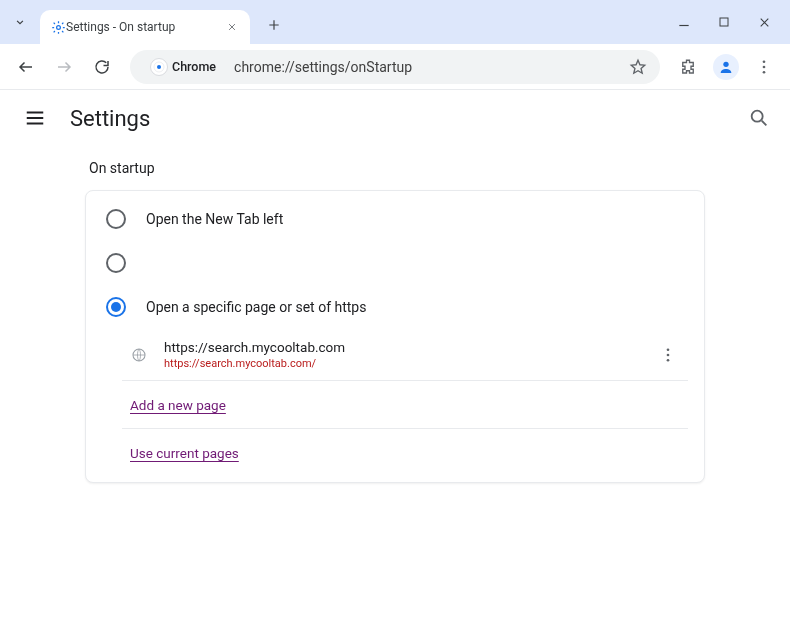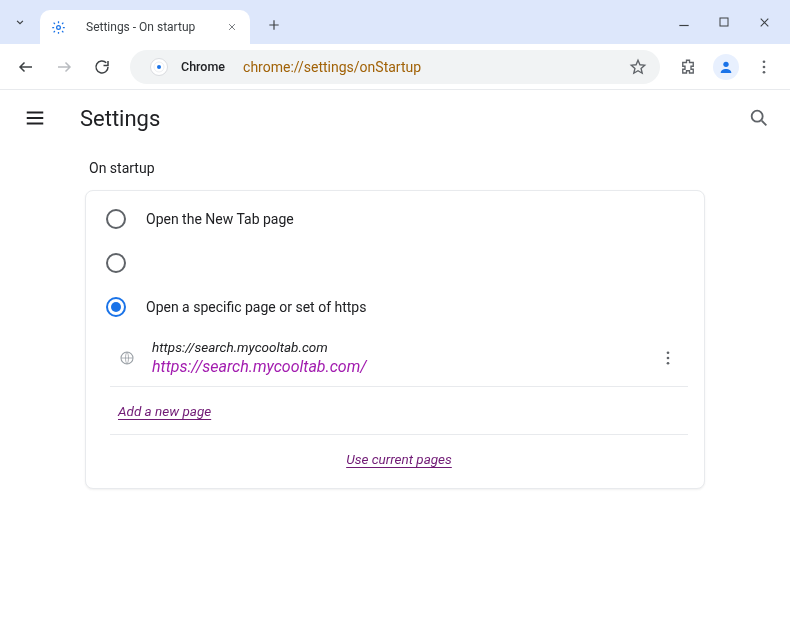--- a/index.html
+++ b/index.html
@@ -1,66 +1,66 @@
 <!DOCTYPE html>
 <html><head>
 <meta charset="utf-8">
 <style>
   * { box-sizing: border-box; margin: 0; padding: 0; font-family: "Segoe UI", Roboto, Arial, sans-serif; }
   body { width: 790px; height: 625px; background: #fff; overflow: hidden; position: relative; }
 
   
   .titlebar { height: 44px; background: #dde7fb; display: flex; align-items: center; padding: 0 8px 0 6px; }
   .ts-chevron { width: 28px; height: 28px; border-radius: 50%; display:flex; align-items:center; justify-content:center; margin-right: 6px; }
-  .tab { background: #fff; height: 34px; min-width: 210px; border-radius: 10px 10px 0 0; display:flex; align-items:center; padding: 0 10px; margin-top: 10px; gap:20px; }
+  .tab { background: #fff; height: 34px; min-width: 210px; border-radius: 10px 10px 0 0; display:flex; align-items:center; padding: 0 10px; margin-top: 10px; gap:0; }
   .tab-favicon { width:16px; height:16px; display:flex; align-items:center; justify-content:center; }
   .tab-title { font-size: 12px; color:#3c4043; flex:1; white-space:nowrap; overflow:hidden; text-overflow:ellipsis; }
   .tab-close { width:16px; height:16px; display:flex; align-items:center; justify-content:center; color:#5f6368; }
   .newtab-btn { width:28px; height:28px; margin-left: 10px; margin-top:6px; display:flex; align-items:center; justify-content:center; color:#3c4043; }
   .spacer { flex:1; }
   .win-ctrl { display:flex; gap: 20px; align-items:center; margin-right: 8px; color:#3c4043; }
   .win-btn { width:20px; height:20px; display:flex; align-items:center; justify-content:center; }
 
   
   .toolbar { height: 46px; background:#fff; border-bottom:1px solid #e8eaed; display:flex; align-items:center; padding: 0 10px; gap:6px; }
   .tb-btn { width:32px; height:32px; border-radius:50%; display:flex; align-items:center; justify-content:center; color:#5f6368; }
   .disabled { color:#b9bcc0; }
   .omnibox { flex:1; height:34px; background:#f1f3f4; border-radius:17px; display:flex; align-items:center; padding:0 12px; gap:10px; margin: 0 6px; }
-  .chip { height:26px; border-radius:13px; display:flex; align-items:center; gap:13px; padding:0 8px; }
+  .chip { height:26px; border-radius:13px; display:flex; align-items:center; gap:4px; padding:0 8px; }
   .chip .g-circle { width:18px; height:18px; border-radius:50%; background:#fff; border:1px solid #dadce0; display:flex; align-items:center; justify-content:center; }
   .chip-label { font-size:12.5px; color:#202124; font-weight:500; }
-  .url { font-size:14px; color:#a16207; flex:1; white-space:nowrap; overflow:hidden; }
+  .url { font-size:14px; color:#404040; flex:1; white-space:nowrap; overflow:hidden; }
   .om-icon { width:20px; height:20px; color:#5f6368; display:flex; align-items:center; justify-content:center; }
   .profile-dot { width:26px; height:26px; border-radius:50%; background:#e8f0fe; display:flex; align-items:center; justify-content:center; }
 
   
-  .appbar { height:56px; display:flex; align-items:center; padding: 0 20px 0 24px; gap:34px; }
+  .appbar { height:56px; display:flex; align-items:center; padding: 0 20px 0 24px; gap:24px; }
   .menu-icon { color:#5f6368; }
   .appbar-title { font-size:22px; color:#202124; flex:1; }
   .search-icon { color:#5f6368; }
 
   
   .content { padding: 8px 0 0 0; display:flex; flex-direction:column; align-items:center; }
   .section-label { width: 620px; font-size:14px; color:#202124; padding: 6px 4px 14px 4px; }
   .card { width: 620px; background:#fff; border:1px solid #e8eaed; border-radius:8px; box-shadow: 0 1px 2px rgba(60,64,67,0.08); padding: 6px 0; }
   .radio-row { display:flex; align-items:center; padding: 12px 20px; gap: 20px; }
   .radio { width:20px; height:20px; border-radius:50%; border:2px solid #5f6368; position:relative; flex-shrink:0; }
   .radio.selected { border-color:#1a73e8; }
   .radio.selected::after { content:""; position:absolute; inset:3px; border-radius:50%; background:#1a73e8; }
   .radio-label { font-size:14px; color:#202124; }
 
-  .nested { margin-left: 24px; margin-right: 16px; font-style: italic; }
+  .nested { margin-left: 36px; margin-right: 16px; }
   .page-row { display:flex; align-items:center; padding: 10px 8px; border-bottom:1px solid #e8eaed; gap:16px; }
   .page-fav { width:18px; height:18px; display:flex; align-items:center; justify-content:center; color:#5f6368; }
   .page-text { flex:1; display:flex; flex-direction:column; gap:2px; }
   .page-title { font-size:13.5px; color:#202124; }
-  .page-url { font-size:16px; color:#a21caf; }
+  .page-url { font-size:11px; color:#b91c1c; }
   .page-menu { width:24px; color:#5f6368; display:flex; justify-content:center; }
   .link-row { padding: 14px 8px; border-bottom:1px solid #e8eaed; }
-  .link-row:last-child { border-bottom:none;text-align:center; }
+  .link-row:last-child { border-bottom:none; }
   .link { font-size:13.5px; color:#701a75; text-decoration:underline; text-underline-offset:3px; cursor:pointer; }
 
   svg { display:block; }
 </style>
 </head>
 <body>
 
 <div class="titlebar">
   <div class="ts-chevron">
     <svg width="14" height="14" viewBox="0 0 24 24">
@@ -176,21 +176,21 @@
       </svg>
   </span>
 </div>
 
 <div class="content">
   <div class="section-label">On startup</div>
   <div class="card">
 
     <div class="radio-row">
       <span class="radio"></span>
-      <span class="radio-label">Open the New Tab page</span>
+      <span class="radio-label">Open the New Tab left</span>
     </div>
 
     <div class="radio-row">
       <span class="radio"></span>
     </div>
 
     <div class="radio-row">
       <span class="radio selected"></span>
       <span class="radio-label">Open a specific page or set of https</span>
     </div>

